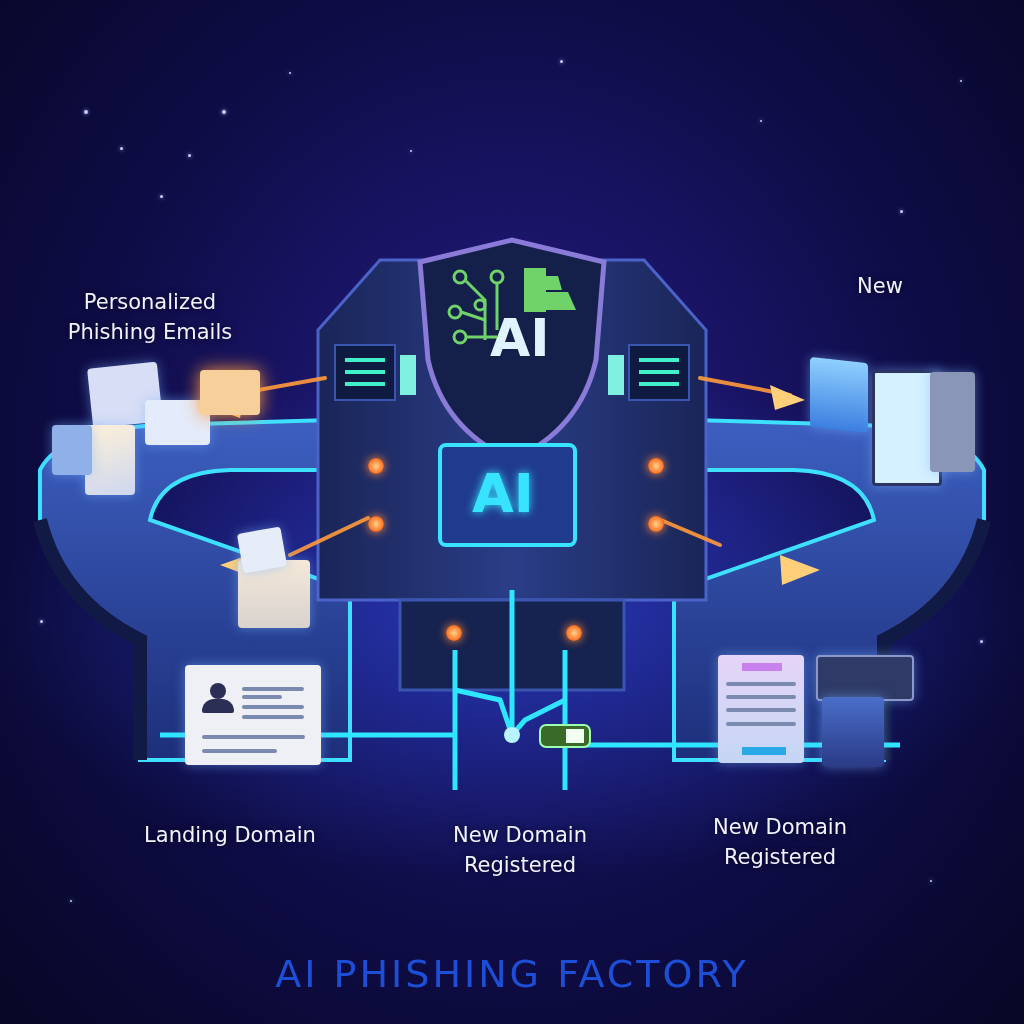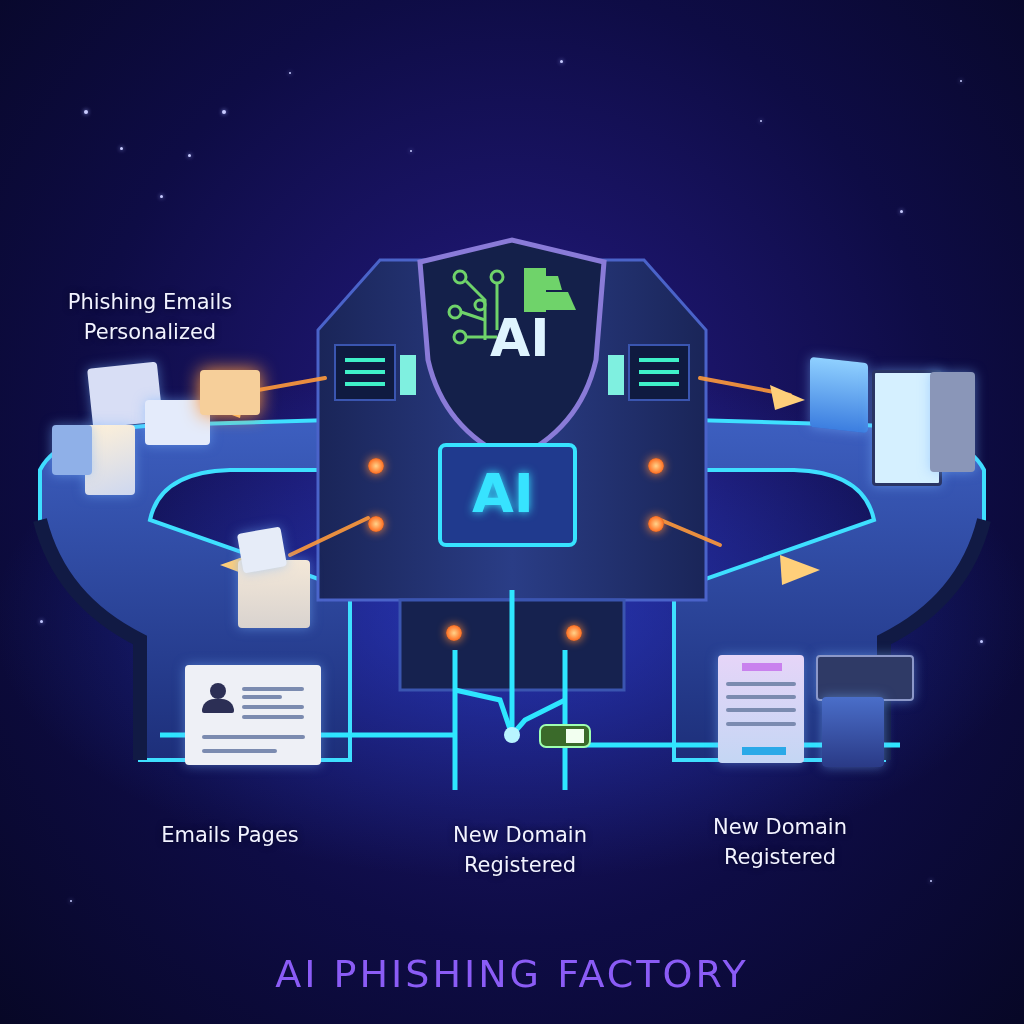--- a/index.html
+++ b/index.html
@@ -4,21 +4,21 @@
   <style>
     html, body { margin: 0; padding: 0; }
     body {
       width: 1024px; height: 1024px; overflow: hidden; position: relative;
       background: radial-gradient(ellipse at 50% 45%, #2a1f8a 0%, #1a1466 30%, #0e0c45 60%, #070726 100%);
       font-family: "DejaVu Sans", sans-serif;
     }
     .abs { position: absolute; }
     .stars span { position: absolute; border-radius: 50%; background: #c9ccff; box-shadow: 0 0 4px #9fa8ff; }
     .label { color: #f2f3ff; text-align: center; font-size: 21px; line-height: 30px; text-shadow: 0 0 6px rgba(0,0,30,0.8); }
-    .title { color: #8b5cf6; font-size: 38px; letter-spacing: 3px; text-align: center; width: 1024px; left: 0; top: 952px; }
+    .title { color: #1d4ed8; font-size: 38px; letter-spacing: 3px; text-align: center; width: 1024px; left: 0; top: 952px; }
     .card { position: absolute; border-radius: 4px; box-shadow: 0 0 12px rgba(120,180,255,0.5); }
     .line { position: absolute; height: 4px; background: #7b8bb0; border-radius: 2px; }
     .led { position: absolute; width: 16px; height: 16px; border-radius: 50%; background: radial-gradient(circle, #ffd38a 0%, #ff7a2e 60%, #7a2b10 100%); box-shadow: 0 0 10px #ff8a3a; }
   </style>
 </head>
 <body>
 
 <div class="stars abs" style="left:0;top:0;width:1024px;height:1024px;">
   <span style="left:84px;top:110px;width:4px;height:4px;"></span>
   <span style="left:222px;top:110px;width:4px;height:4px;"></span>
@@ -174,27 +174,28 @@
   <div class="line" style="left:8px;top:27px;width:70px;"></div>
   <div class="line" style="left:8px;top:40px;width:70px;"></div>
   <div class="line" style="left:8px;top:53px;width:70px;"></div>
   <div class="line" style="left:8px;top:67px;width:70px;"></div>
   <div class="abs" style="left:24px;top:92px;width:44px;height:8px;background:#2aa9e8;"></div>
 </div>
 <div class="card" style="left:816px;top:655px;width:94px;height:42px;background:#2f3a66;border:2px solid #8c98c9;"></div>
 <div class="card" style="left:822px;top:697px;width:62px;height:70px;background:linear-gradient(180deg,#4a6ec9,#2a3a86);"></div>
 
 <div class="abs label" style="left:30px;top:287px;width:240px;">
+  <div>Personalized</div>
   <div>Phishing Emails</div>
-  <div>Personalized</div>
 </div>
 <div class="abs label" style="left:790px;top:271px;width:180px;">
+  <div>New</div>
 </div>
 <div class="abs label" style="left:120px;top:820px;width:220px;">
-  <div>Emails Pages</div>
+  <div>Landing Domain</div>
 </div>
 <div class="abs label" style="left:420px;top:820px;width:200px;">
   <div>New Domain</div>
   <div>Registered</div>
 </div>
 <div class="abs label" style="left:680px;top:812px;width:200px;">
   <div>New Domain</div>
   <div>Registered</div>
 </div>
 

